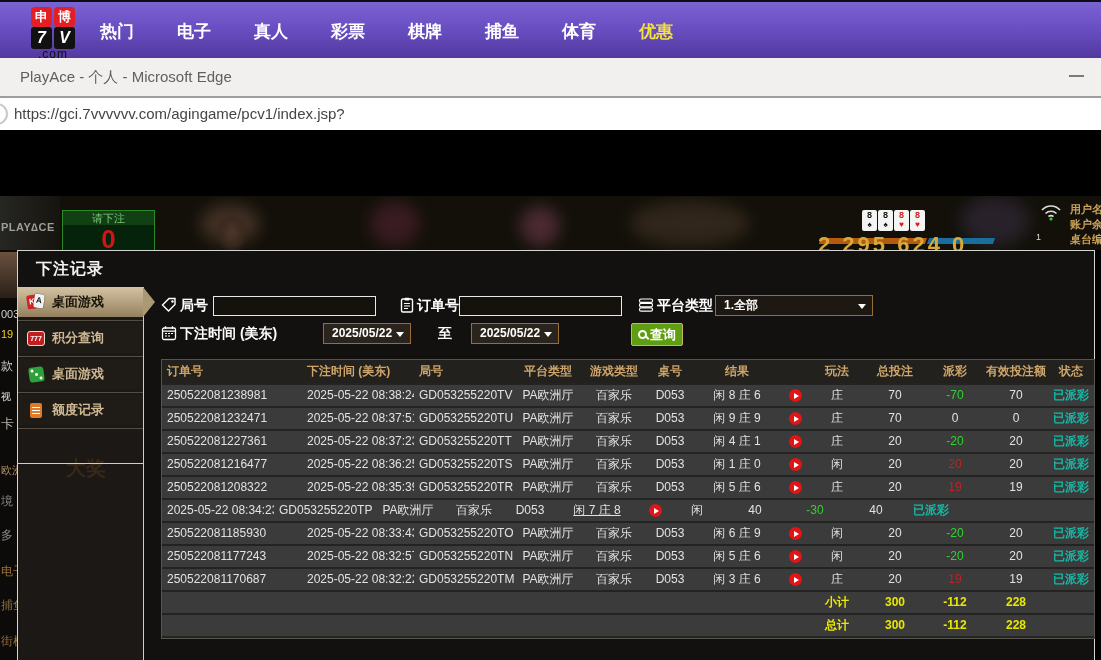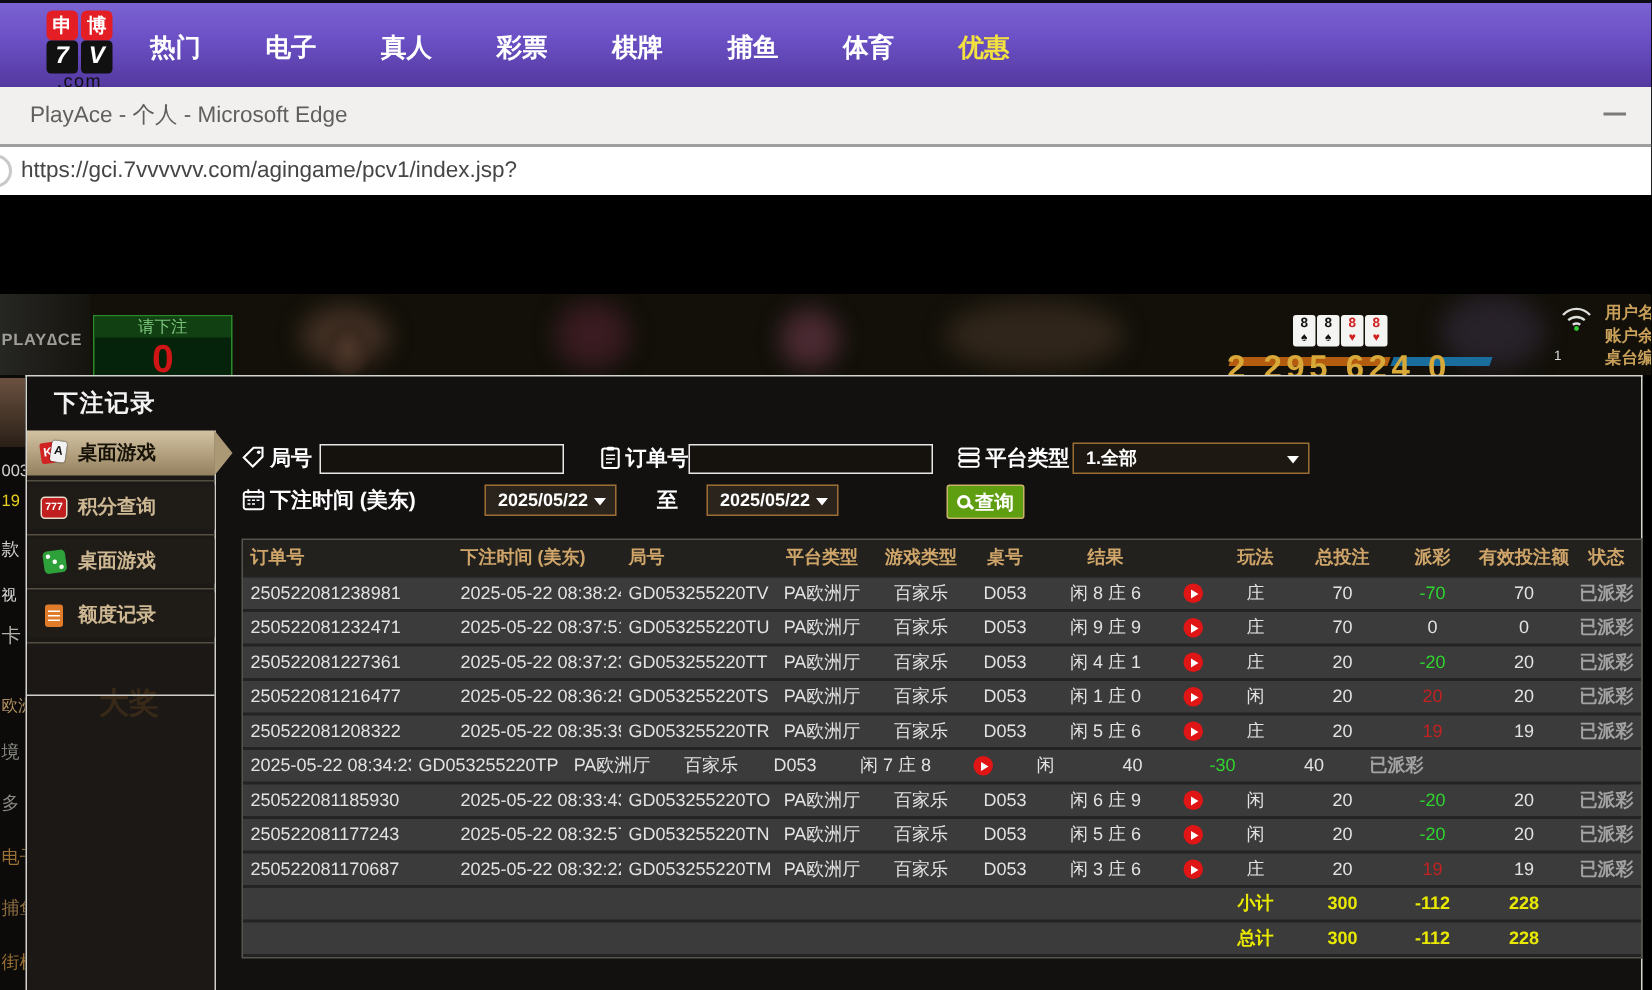--- a/index.html
+++ b/index.html
@@ -116,21 +116,21 @@
   .thead,.trow{display:flex;}
   .thead{background:#22211e;border-bottom:2px solid #232321;}
   .trow{background:#3b3b3b;border-bottom:2px solid #232321;}
   .cell{flex:0 0 auto;font-size:12px;color:#e2e2e2;height:21px;line-height:21px;overflow:hidden;white-space:nowrap;}
   .thead .cell{color:#cfa569;font-weight:bold;height:23px;line-height:23px;}
   .a-l{text-align:left;padding-left:5px;}
   .a-c{text-align:center;}
   .pay-neg{color:#2fd42f;}
   .pay-pos{color:#c32222;}
   .pay-zero{color:#e2e2e2;}
-  .st{color:#a3a3a3;font-weight:bold;}
+  .st{color:#14b8a6;font-weight:bold;}
   .trow.summary .cell{color:#e8e800;font-weight:bold;}
   .playbtn{display:inline-block;width:13px;height:13px;border-radius:50%;background:#e01515;position:relative;vertical-align:middle;cursor:pointer;}
   .playbtn i{position:absolute;left:5px;top:3.5px;border-left:5px solid #fff;border-top:3px solid transparent;border-bottom:3px solid transparent;}
 </style>
 </head>
 <body>
 
 <div id="screen">
 
   <div class="nav">
@@ -417,21 +417,21 @@
             <div class="cell a-c pay-pos" style="width: 58px;">19</div>
             <div class="cell a-c" style="width: 64px;">19</div>
             <div class="cell a-c st" style="width: 46px;">已派彩</div>
           </div>
           <div class="trow">
             <div class="cell a-l" style="width: 112px;">2025-05-22 08:34:23</div>
             <div class="cell a-l" style="width: 100px;">GD053255220TP</div>
             <div class="cell a-c" style="width: 68px;">PA欧洲厅</div>
             <div class="cell a-c" style="width: 64px;">百家乐</div>
             <div class="cell a-c" style="width: 48px;">D053</div>
-            <div class="cell a-c" style="width: 86px;">闲 7 庄 8</div>
+            <div class="cell a-c" style="width: 86px; text-decoration: underline;">闲 7 庄 8</div>
             <div class="cell a-c" style="width: 30px;"><span class="playbtn"><i></i></span></div>
             <div class="cell a-c" style="width: 54px;">闲</div>
             <div class="cell a-c" style="width: 62px;">40</div>
             <div class="cell a-c pay-neg" style="width: 58px;">-30</div>
             <div class="cell a-c" style="width: 64px;">40</div>
             <div class="cell a-c st" style="width: 46px;">已派彩</div>
           </div>
           <div class="trow">
             <div class="cell a-l" style="width: 140px;">250522081185930</div>
             <div class="cell a-l" style="width: 112px;">2025-05-22 08:33:43</div>

